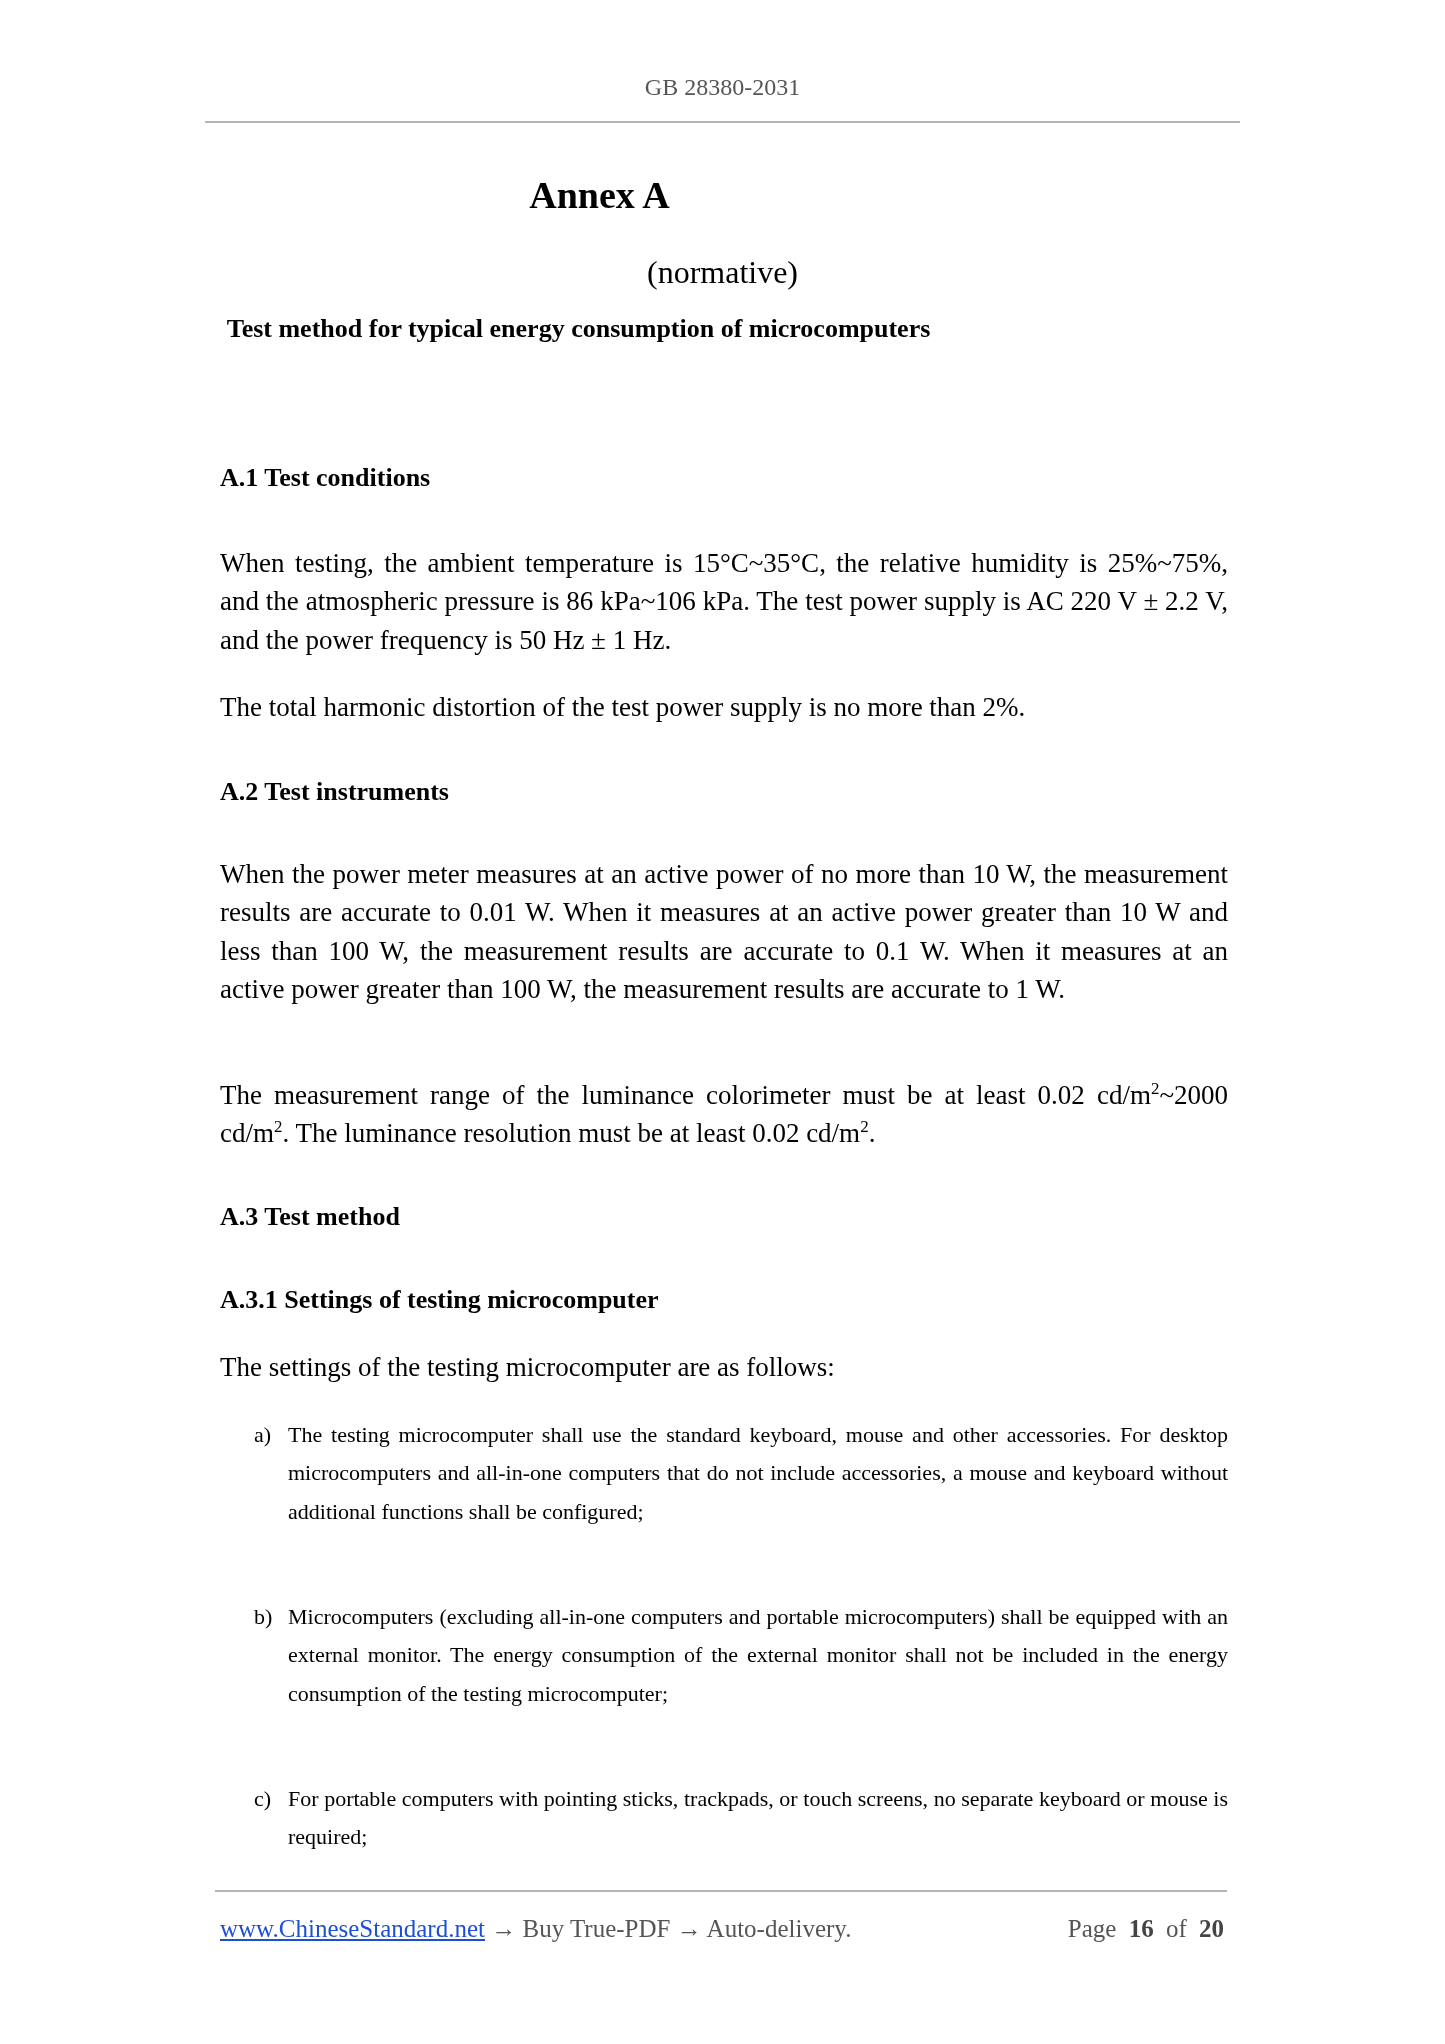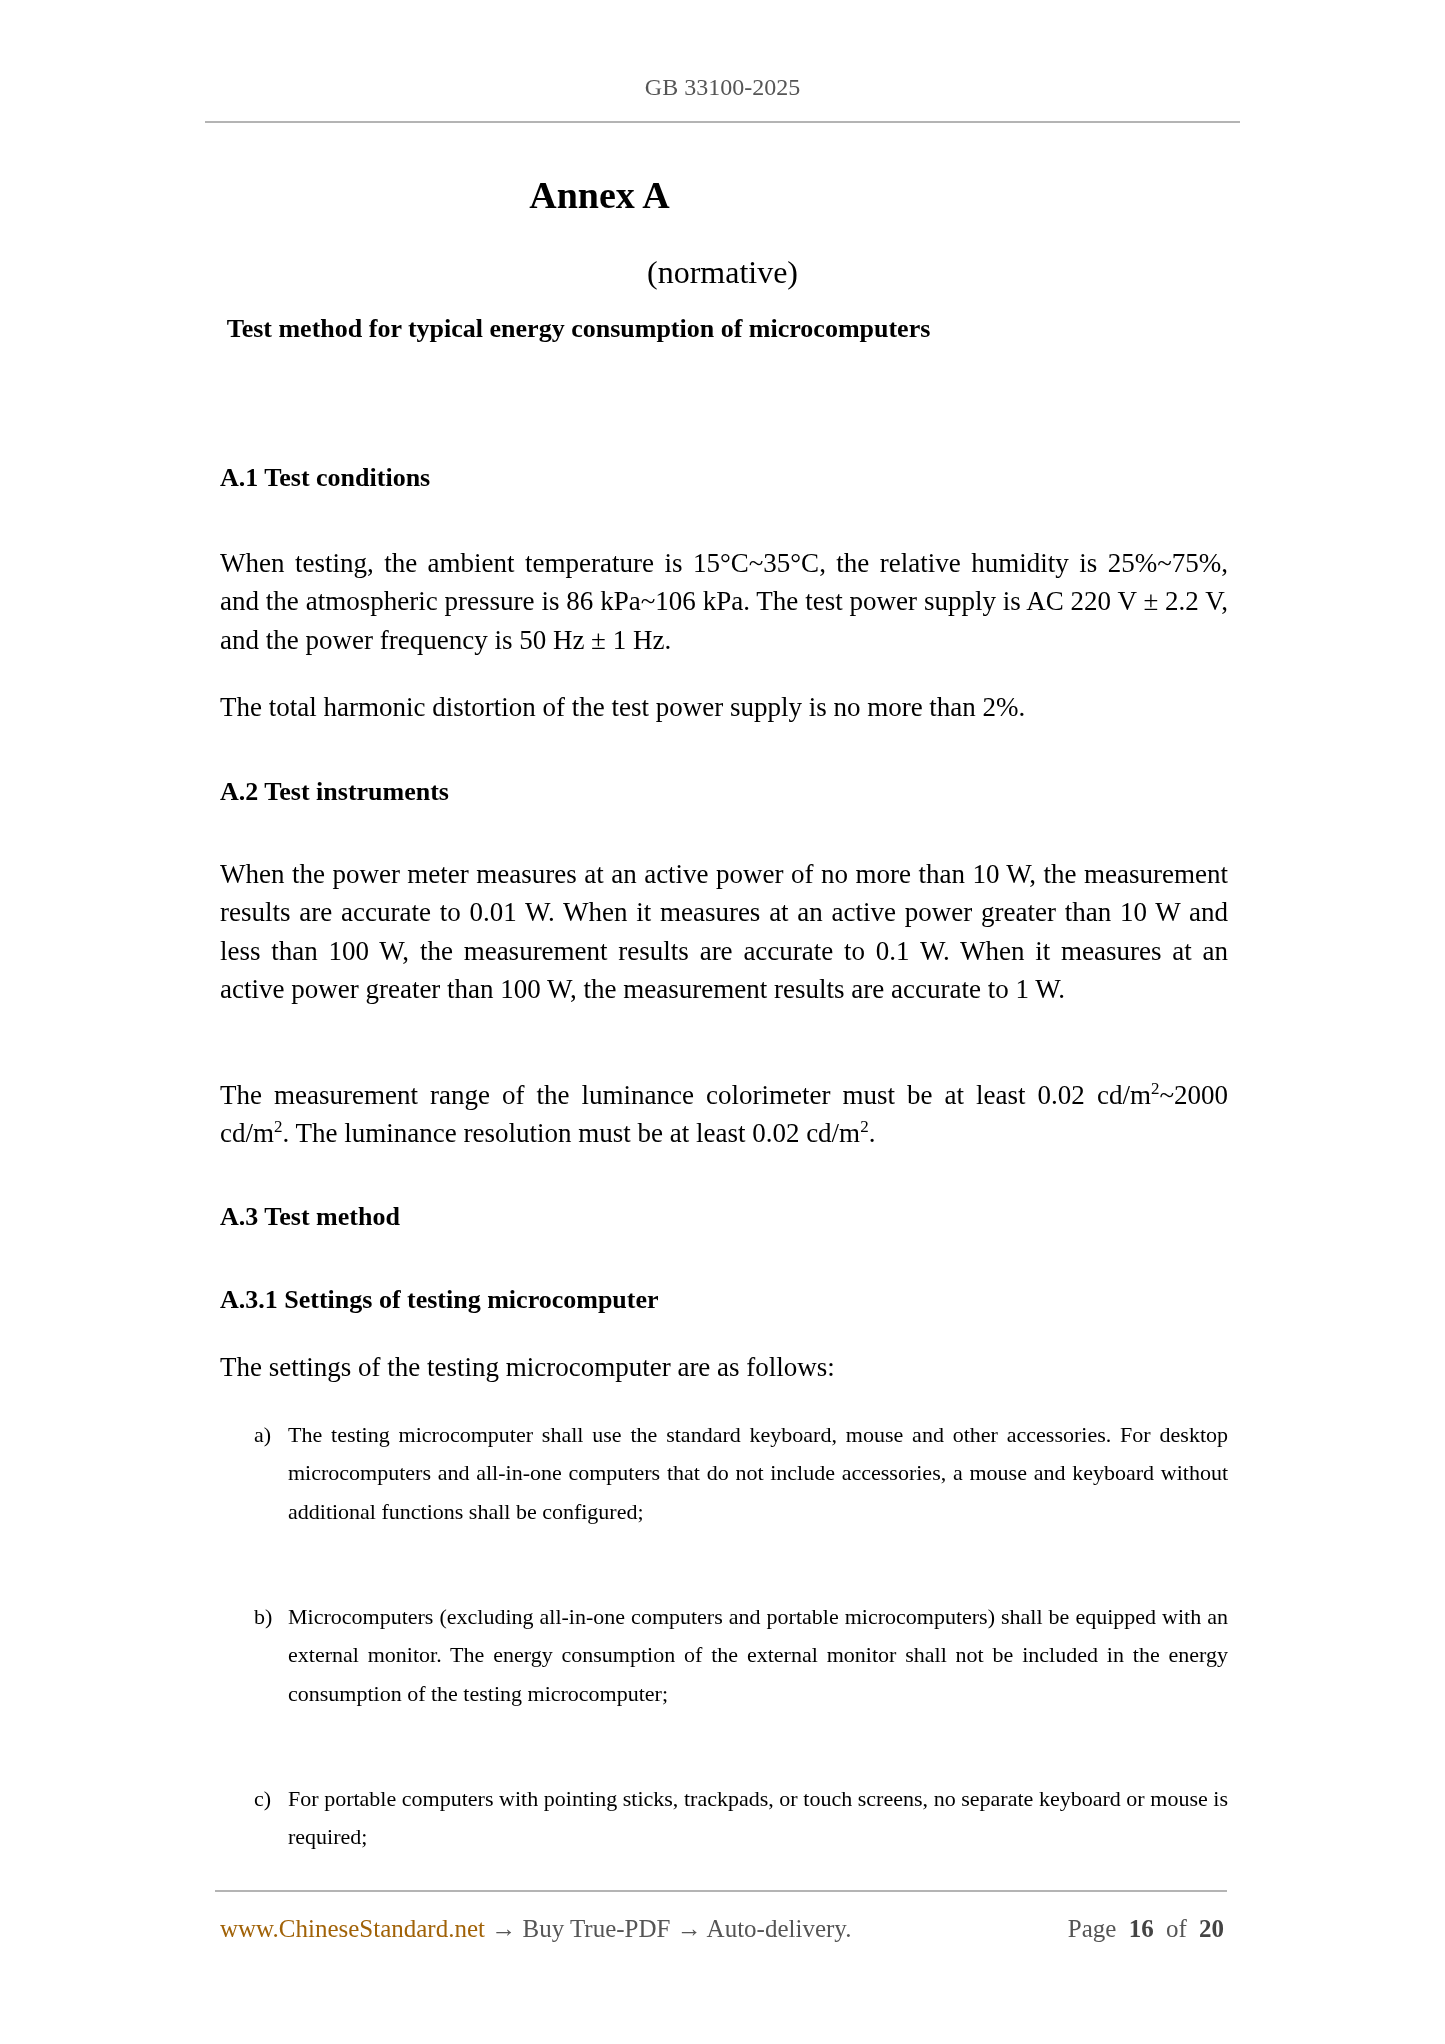--- a/index.html
+++ b/index.html
@@ -35,31 +35,31 @@
     .li {
       left: 254px; width: 974px; font-size: 22px; line-height: 38.3px;
       text-align: justify; text-align-last: left;
       padding-left: 34px; box-sizing: border-box; text-indent: -34px;
     }
     .li .marker { display: inline-block; width: 34px; text-indent: 0; }
     sup { font-size: 17px; line-height: 0; vertical-align: super; }
     .footer-left {
       left: 220px; top: 1914px; font-size: 25px; color: #555; line-height: 30px; white-space: nowrap;
     }
-    .footer-left .link { color: #a16207; cursor: pointer; }
+    .footer-left .link { text-decoration: underline; color: #1d4ed8; cursor: pointer; }
     .footer-right {
       right: 221px; top: 1914px; font-size: 25px; color: #555; line-height: 30px; white-space: nowrap;
       word-spacing: 6px;
     }
     .footer-right b { color: #444; }
   </style>
 </head>
 <body>
 
-<div class="abs header-text">GB 33100-2025</div>
+<div class="abs header-text">GB 28380-2031</div>
 <div class="abs rule" style="left:205px; width:1035px; top:121px;"></div>
 
 <div class="abs annex-title">Annex A</div>
 <div class="abs annex-type">(normative)</div>
 <div class="abs annex-subtitle">Test method for typical energy consumption of microcomputers</div>
 
 <div class="abs h" style="top:462px;">A.1 Test conditions</div>
 <div class="abs p" style="top:544px;">When testing, the ambient temperature is 15°C~35°C, the relative humidity is 25%~75%, and the atmospheric pressure is 86 kPa~106 kPa. The test power supply is AC 220 V ± 2.2 V, and the power frequency is 50 Hz ± 1 Hz.</div>
 <div class="abs p" style="top:688px;">The total harmonic distortion of the test power supply is no more than 2%.</div>
 

